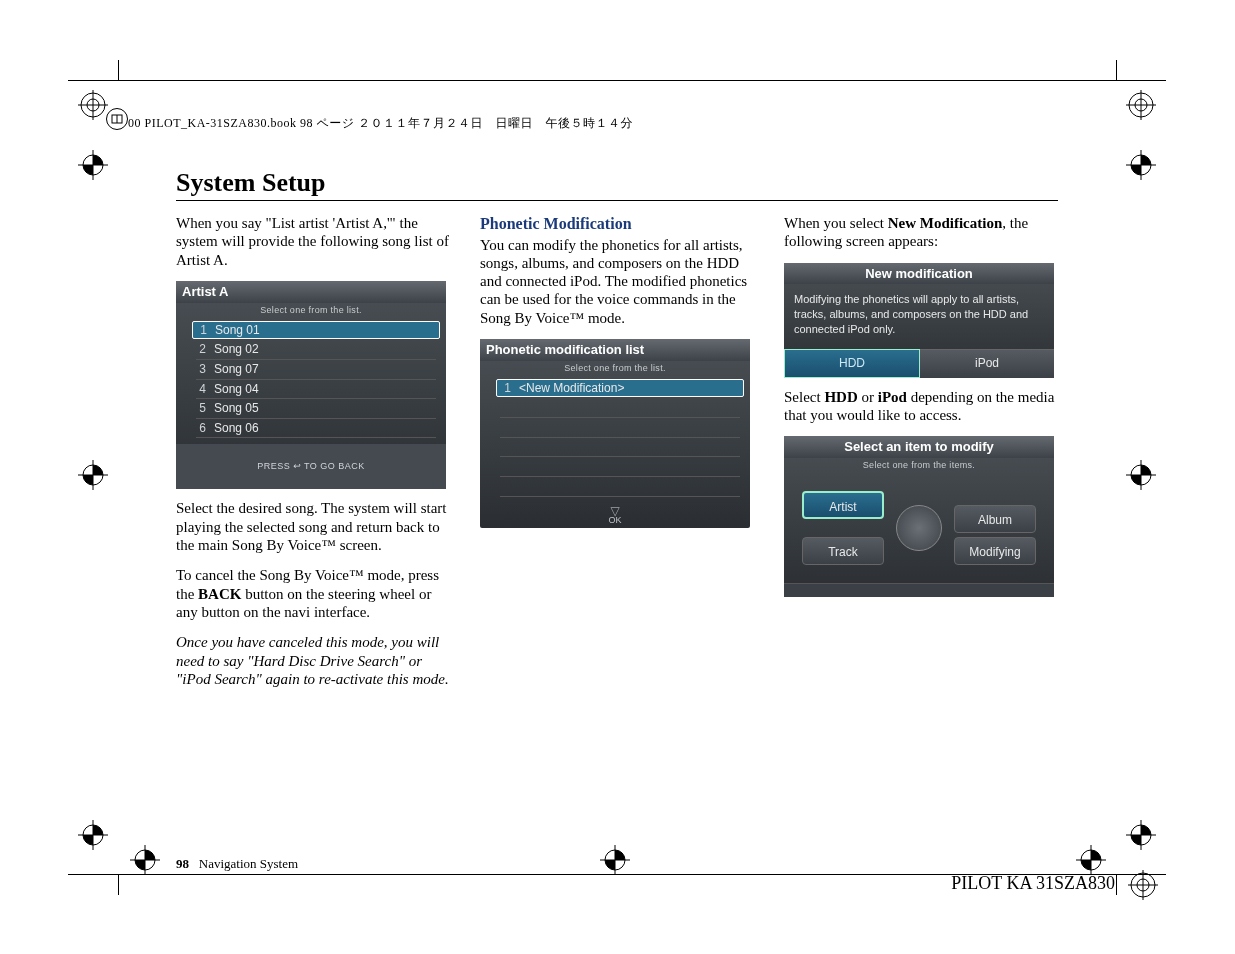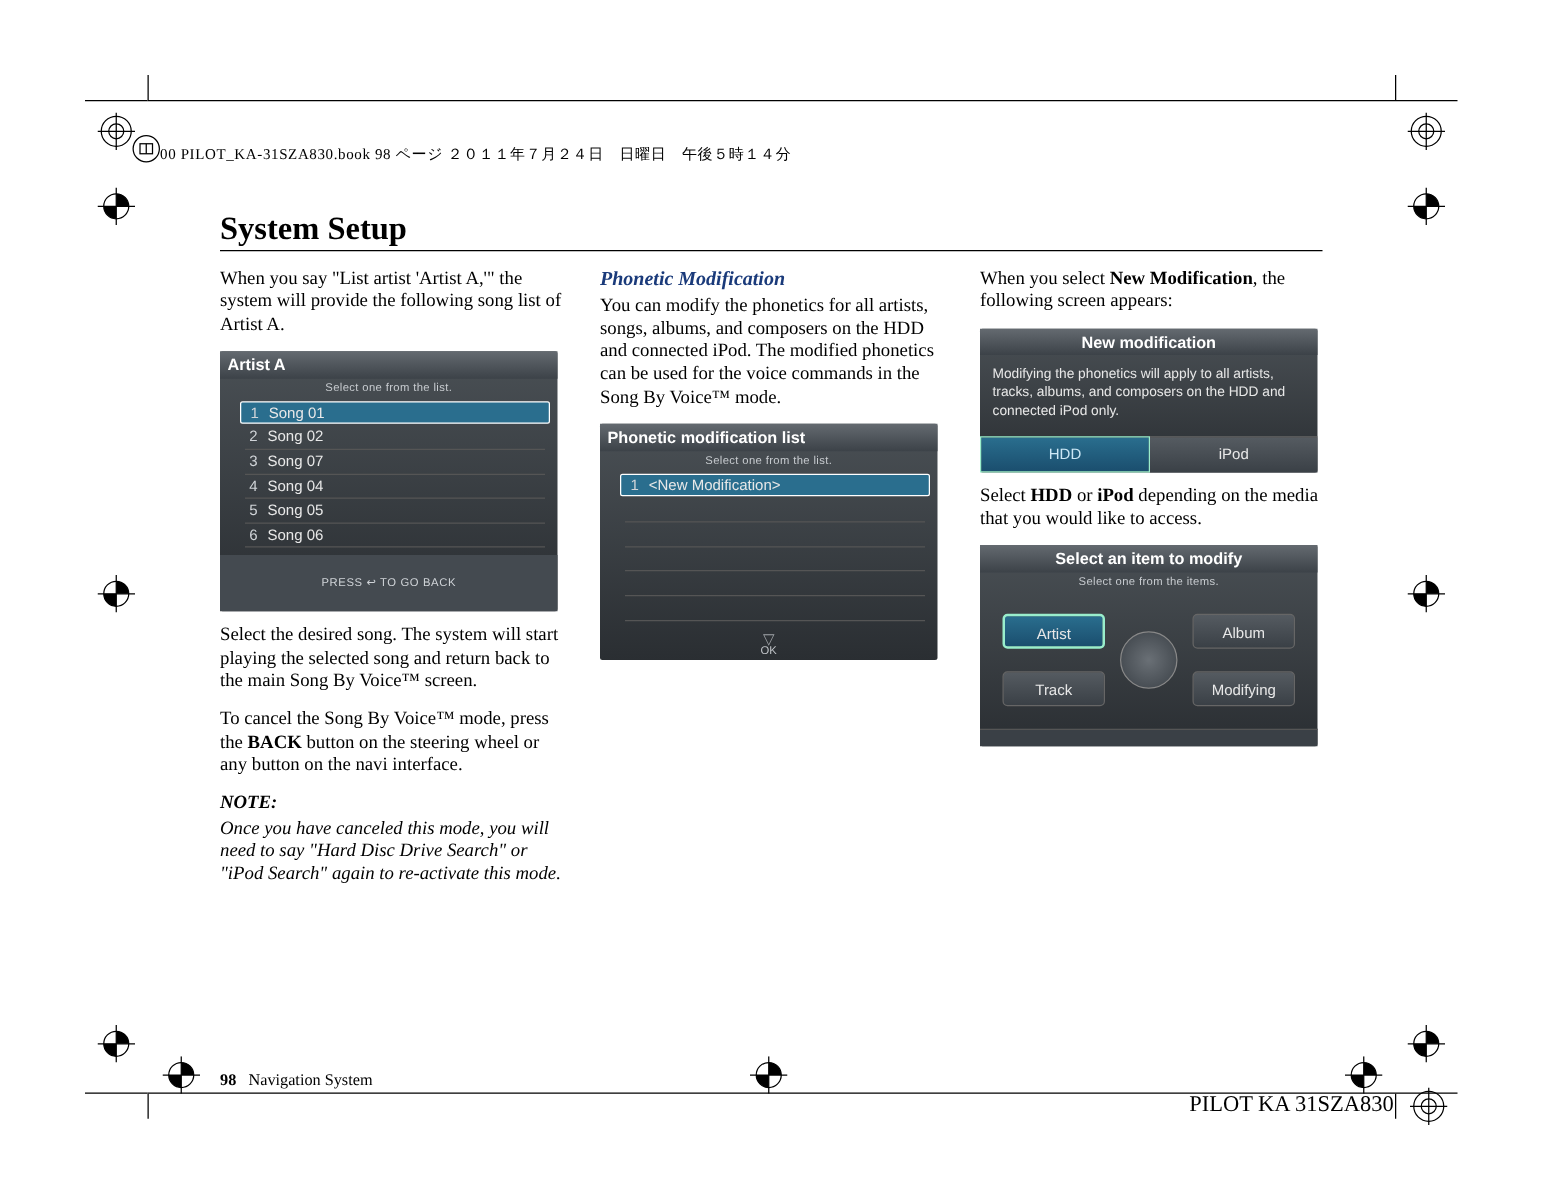--- a/index.html
+++ b/index.html
@@ -50,21 +50,21 @@
     width: 882px; height: 1px;
     background: #000;
   }
 
   .col { position: absolute; top: 214px; width: 278px; font-size: 15px; line-height: 1.22; }
   .col1 { left: 176px; }
   .col2 { left: 480px; }
   .col3 { left: 784px; width: 275px; }
 
   .para { margin-bottom: 12px; }
-  .sub-h { font-style: italic; font-weight: bold; font-size: 16px; color: #1a3a7a; margin-bottom: 2px; }
+  .sub-h { font-weight: bold; font-size: 16px; color: #1a3a7a; margin-bottom: 2px; }
   .note-h { font-style: italic; font-weight: bold; font-size: 15px; margin-bottom: 2px; }
   .note-body { font-style: italic; }
 
   .screenshot {
     background: linear-gradient(#4a5055,#2a2e32);
     width: 270px;
     font-family: Arial, sans-serif;
     color: #e8e8e8;
     font-size: 11px;
     border-radius: 2px;
@@ -161,21 +161,21 @@
     line-height:28px;
     font-size:12px;
     color:#e8e8e8;
     border:1px solid #666;
   }
   .ss-quad-btn.selected {
     border: 2px solid #9ec;
     background: linear-gradient(#2a6e8e,#1a4e6e);
   }
   .q-tl { left: 18px; top: 18px; }
-  .q-tr { right: 18px; top: 18px; }
+  .q-tr { right: 18px; top: 32px; }
   .q-bl { left: 18px; bottom: 18px; }
   .q-br { right: 18px; bottom: 18px; }
 
   .footer-left {
     position: absolute;
     left: 176px; bottom: 82px;
     font-size: 13px;
   }
   .footer-left .pg { font-weight: bold; }
   .footer-right {
@@ -325,21 +325,20 @@
       </div>
     <div class="ss-footer">PRESS ↩ TO GO BACK</div>
   </div>
 
   <div class="para">Select the desired song. The system will start playing the selected song and return back to the main Song By Voice™ screen.</div>
 
   <div class="para">
     <span>To cancel the Song By Voice™ mode, press the </span><b>BACK</b><span> button on the steering wheel or any button on the navi interface.</span>
   </div>
 
-  <div class="note-h">NOTE:</div>
   <div class="note-body">Once you have canceled this mode, you will need to say "Hard Disc Drive Search" or "iPod Search" again to re-activate this mode.</div>
 </div>
 
 <div class="col col2">
   <div class="sub-h">Phonetic Modification</div>
   <div class="para">You can modify the phonetics for all artists, songs, albums, and composers on the HDD and connected iPod. The modified phonetics can be used for the voice commands in the Song By Voice™ mode.</div>
 
   <div class="screenshot">
     <div class="ss-title">Phonetic modification list</div>
     <div class="ss-subtitle">Select one from the list.</div>

